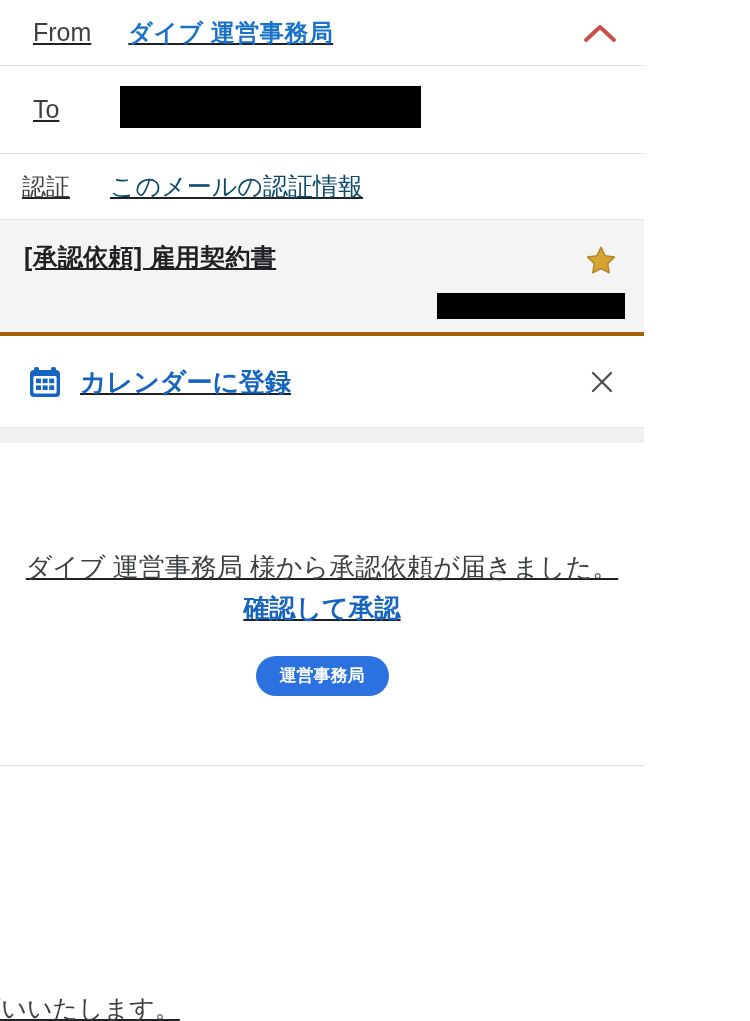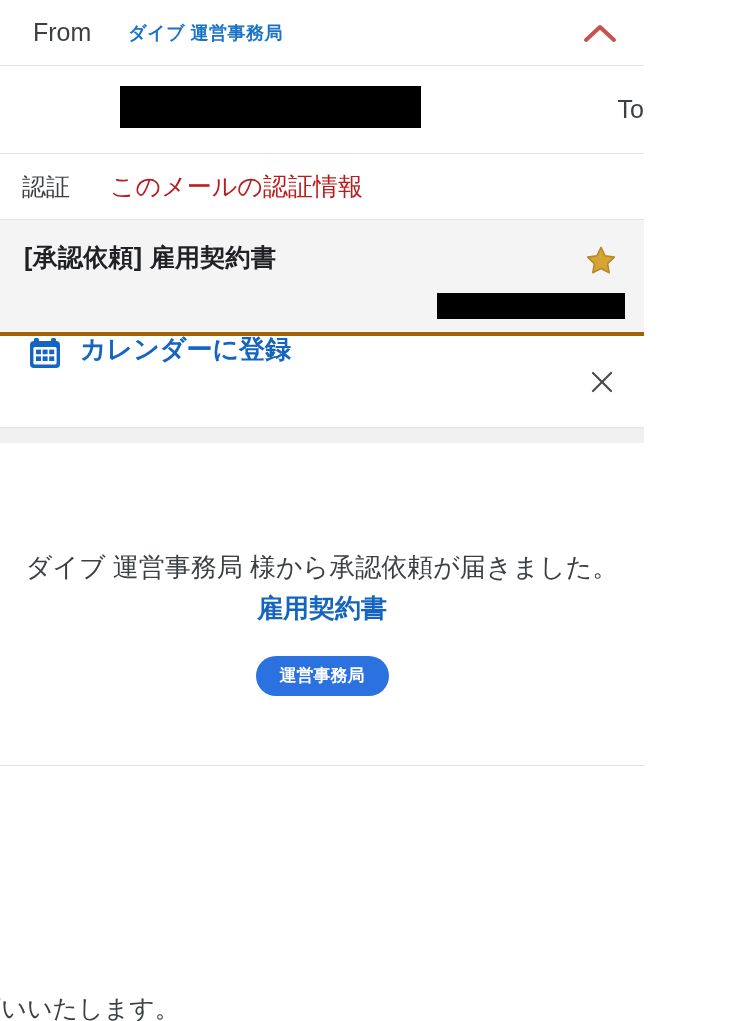--- a/index.html
+++ b/index.html
@@ -16,59 +16,60 @@
     color: #202124;
     -webkit-font-smoothing: antialiased;
   }
 
   .screen {
     position: relative;
     width: 644px;
     height: 1021px;
     background: #ffffff;
     overflow: hidden;
+    text-decoration: underline;
   }
 
   
   .hdr-row {
     position: relative;
     display: flex;
     align-items: center;
     box-sizing: border-box;
     border-bottom: 1px solid #e3e3e3;
     background: #ffffff;
   }
   .hdr-row.from   { height: 66px; }
-  .hdr-row.to     { height: 88px; justify-content: flex-end; }
+  .hdr-row.to     { height: 88px; }
   .hdr-row.auth   { height: 66px; align-items: center; }
 
   .hdr-label {
     font-size: 25px;
     color: #3c4043;
     font-weight: 400;
     flex: 0 0 auto;
     line-height: 1;
   }
   .hdr-label.from-label { margin-left: 33px; }
   .hdr-label.to-label   { margin-left: 33px; }
   .hdr-label.auth-label { margin-left: 22px; font-size: 24px; }
 
   .hdr-value-from {
     margin-left: 37px;
-    font-size: 18px;
+    font-size: 24px;
     font-weight: 700;
     color: #1a73c8;
     letter-spacing: .5px;
     line-height: 1;
   }
   .hdr-value-auth {
     margin-left: 40px;
     font-size: 25px;
     font-weight: 400;
-    color: #b91c1c;
+    color: #0c4a6e;
     line-height: 1;
   }
 
   
   .redaction {
     background: #000000;
     display: block;
   }
   .redaction.to-bar {
     position: absolute;
@@ -124,20 +125,21 @@
     display: flex;
     align-items: center;
     justify-content: center;
     cursor: pointer;
   }
 
   
   .cal-banner {
     position: relative;
     display: flex;
+    align-items: center;
     height: 92px;
     background: #ffffff;
     border-bottom: 1px solid #e3e3e3;
     box-sizing: border-box;
   }
   .cal-icon {
     margin-left: 28px;
     width: 34px;
     height: 34px;
     flex: 0 0 auto;
@@ -280,21 +282,21 @@
         <line x1="4" y1="4" x2="22" y2="22" stroke="#4a4a4a" stroke-width="2.2" stroke-linecap="round"></line>
         <line x1="22" y1="4" x2="4" y2="22" stroke="#4a4a4a" stroke-width="2.2" stroke-linecap="round"></line>
       </svg>
     </span>
   </div>
 
   <div class="gray-spacer"></div>
 
   <div class="approval-card">
     <div class="approval-headline">ダイブ 運営事務局 様から承認依頼が届きました。</div>
-    <span class="approval-doc-link">雇用契約書</span>
+    <span class="approval-doc-link">確認して承認</span>
     <button class="approve-btn">運営事務局</button>
   </div>
 
   <div class="body-text">
     <div class="body-inner">
       <div class="body-line">ております。</div>
       <div class="body-line">お手続きをお願いいたします。</div>
       
       
       

